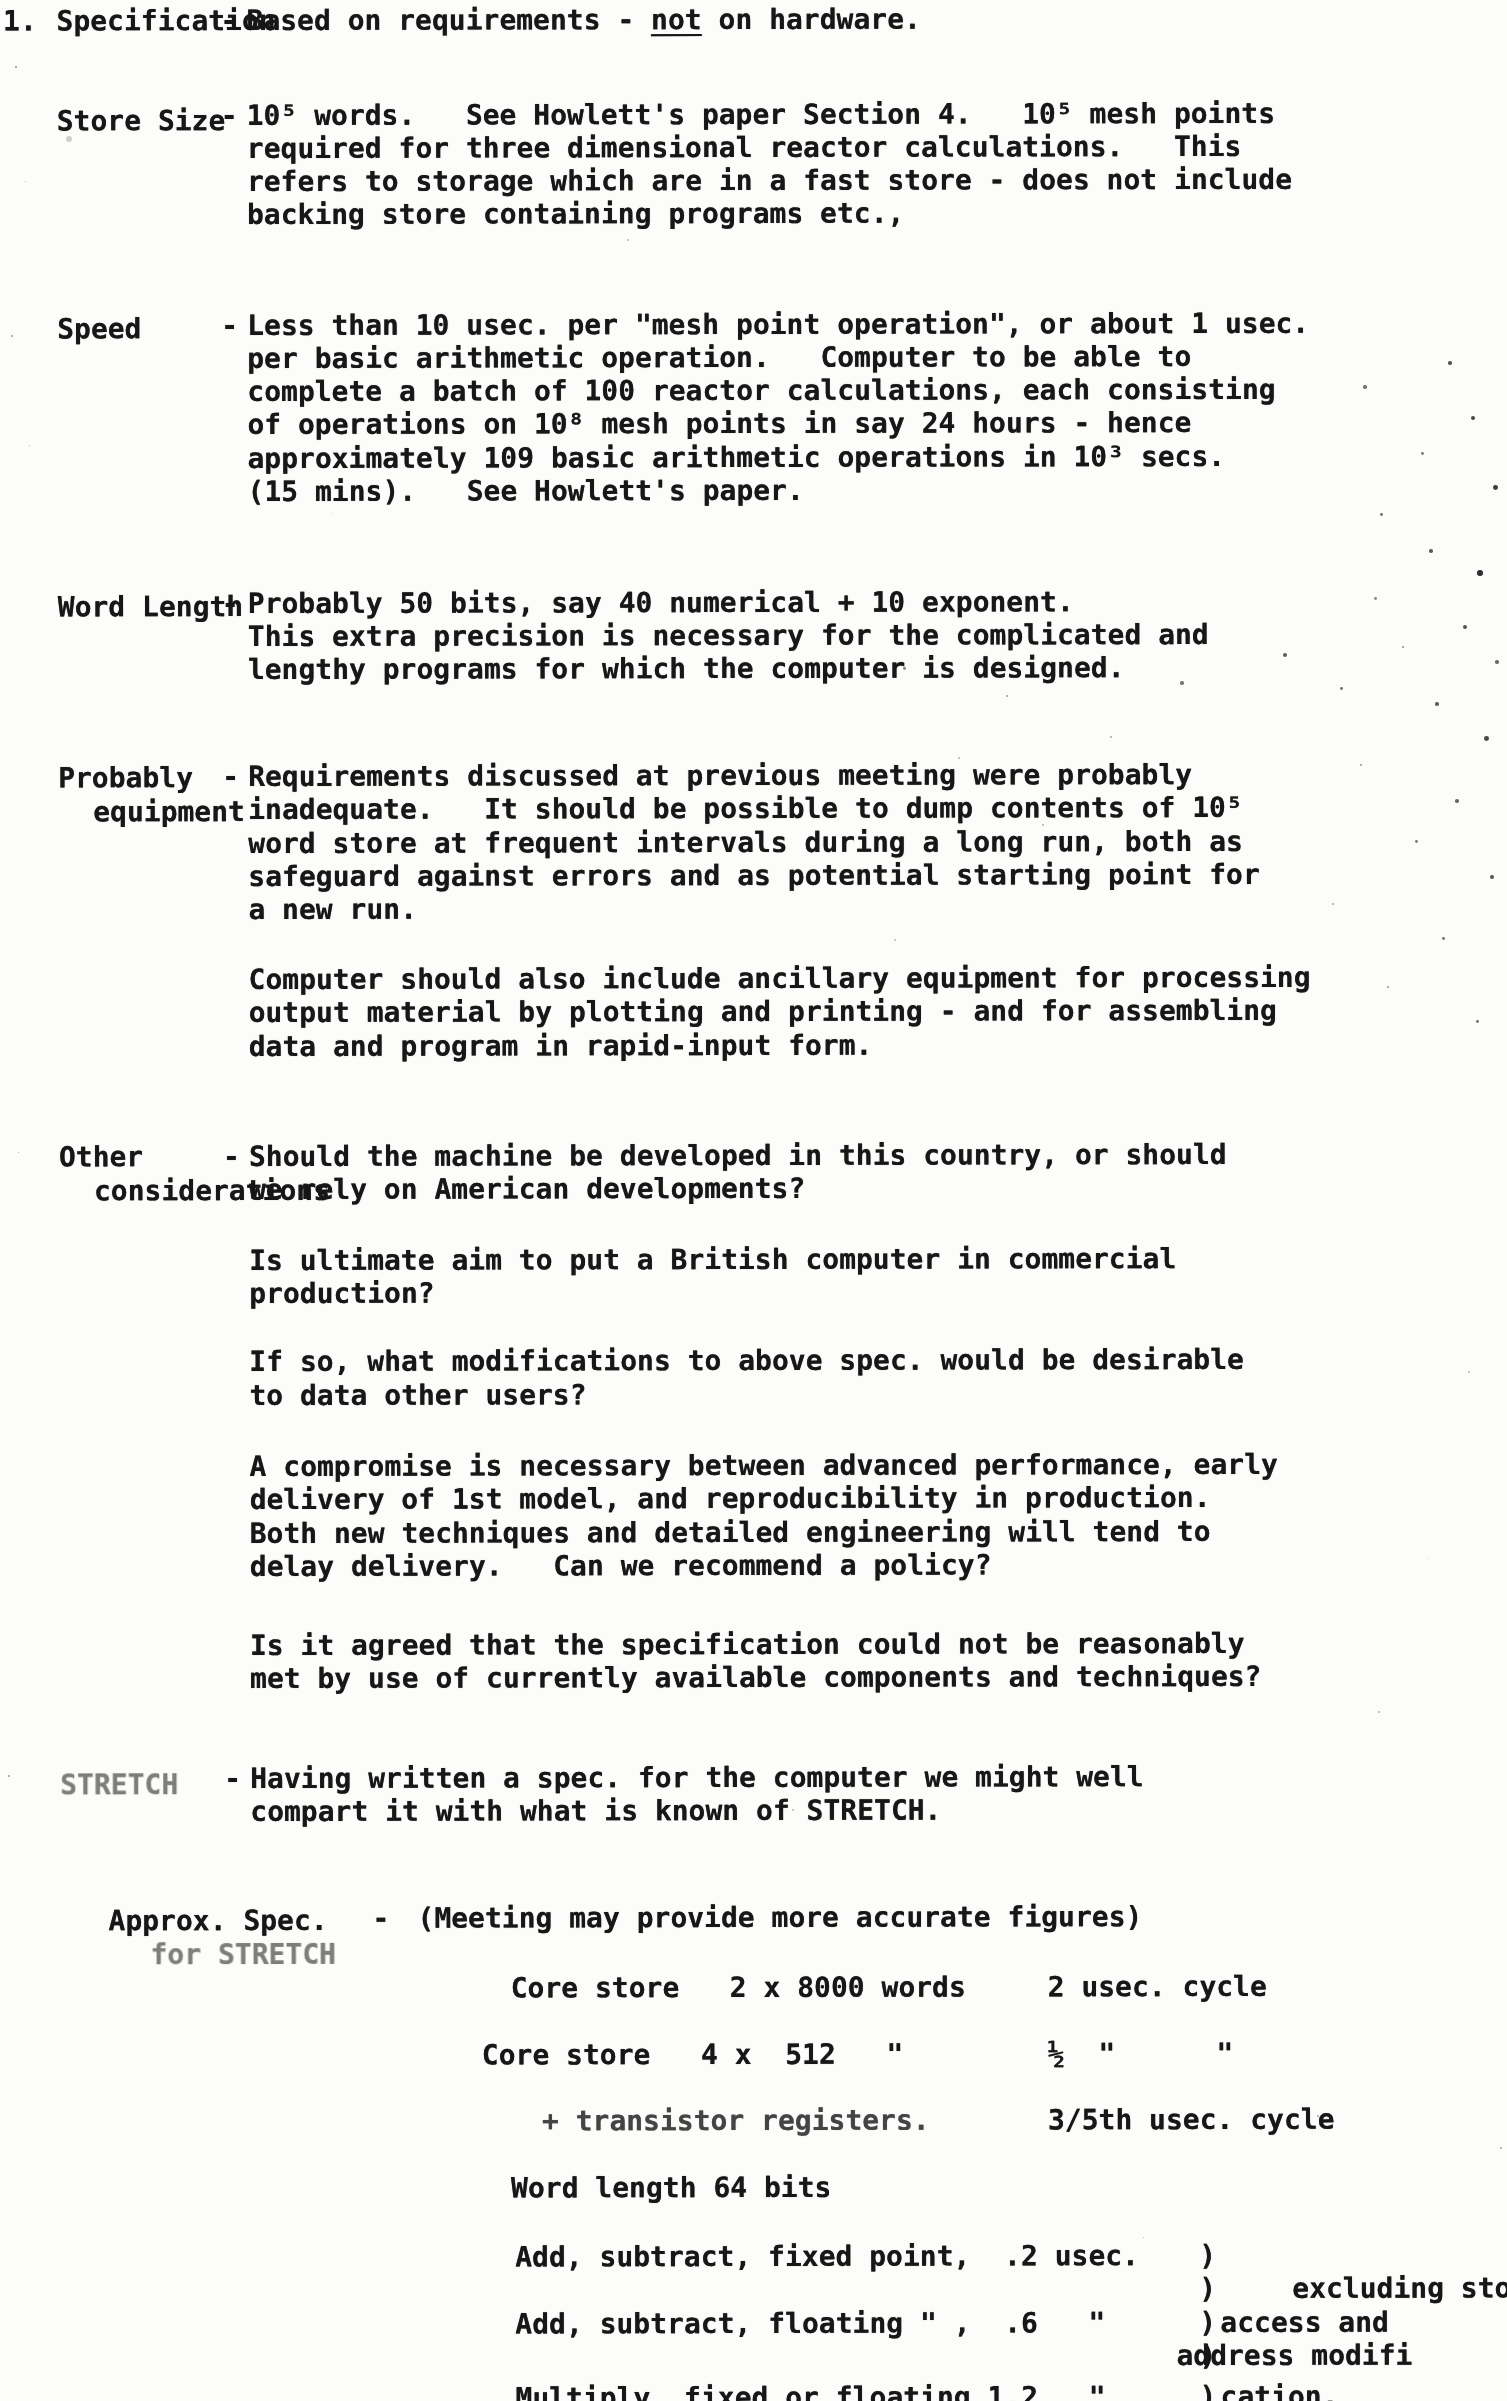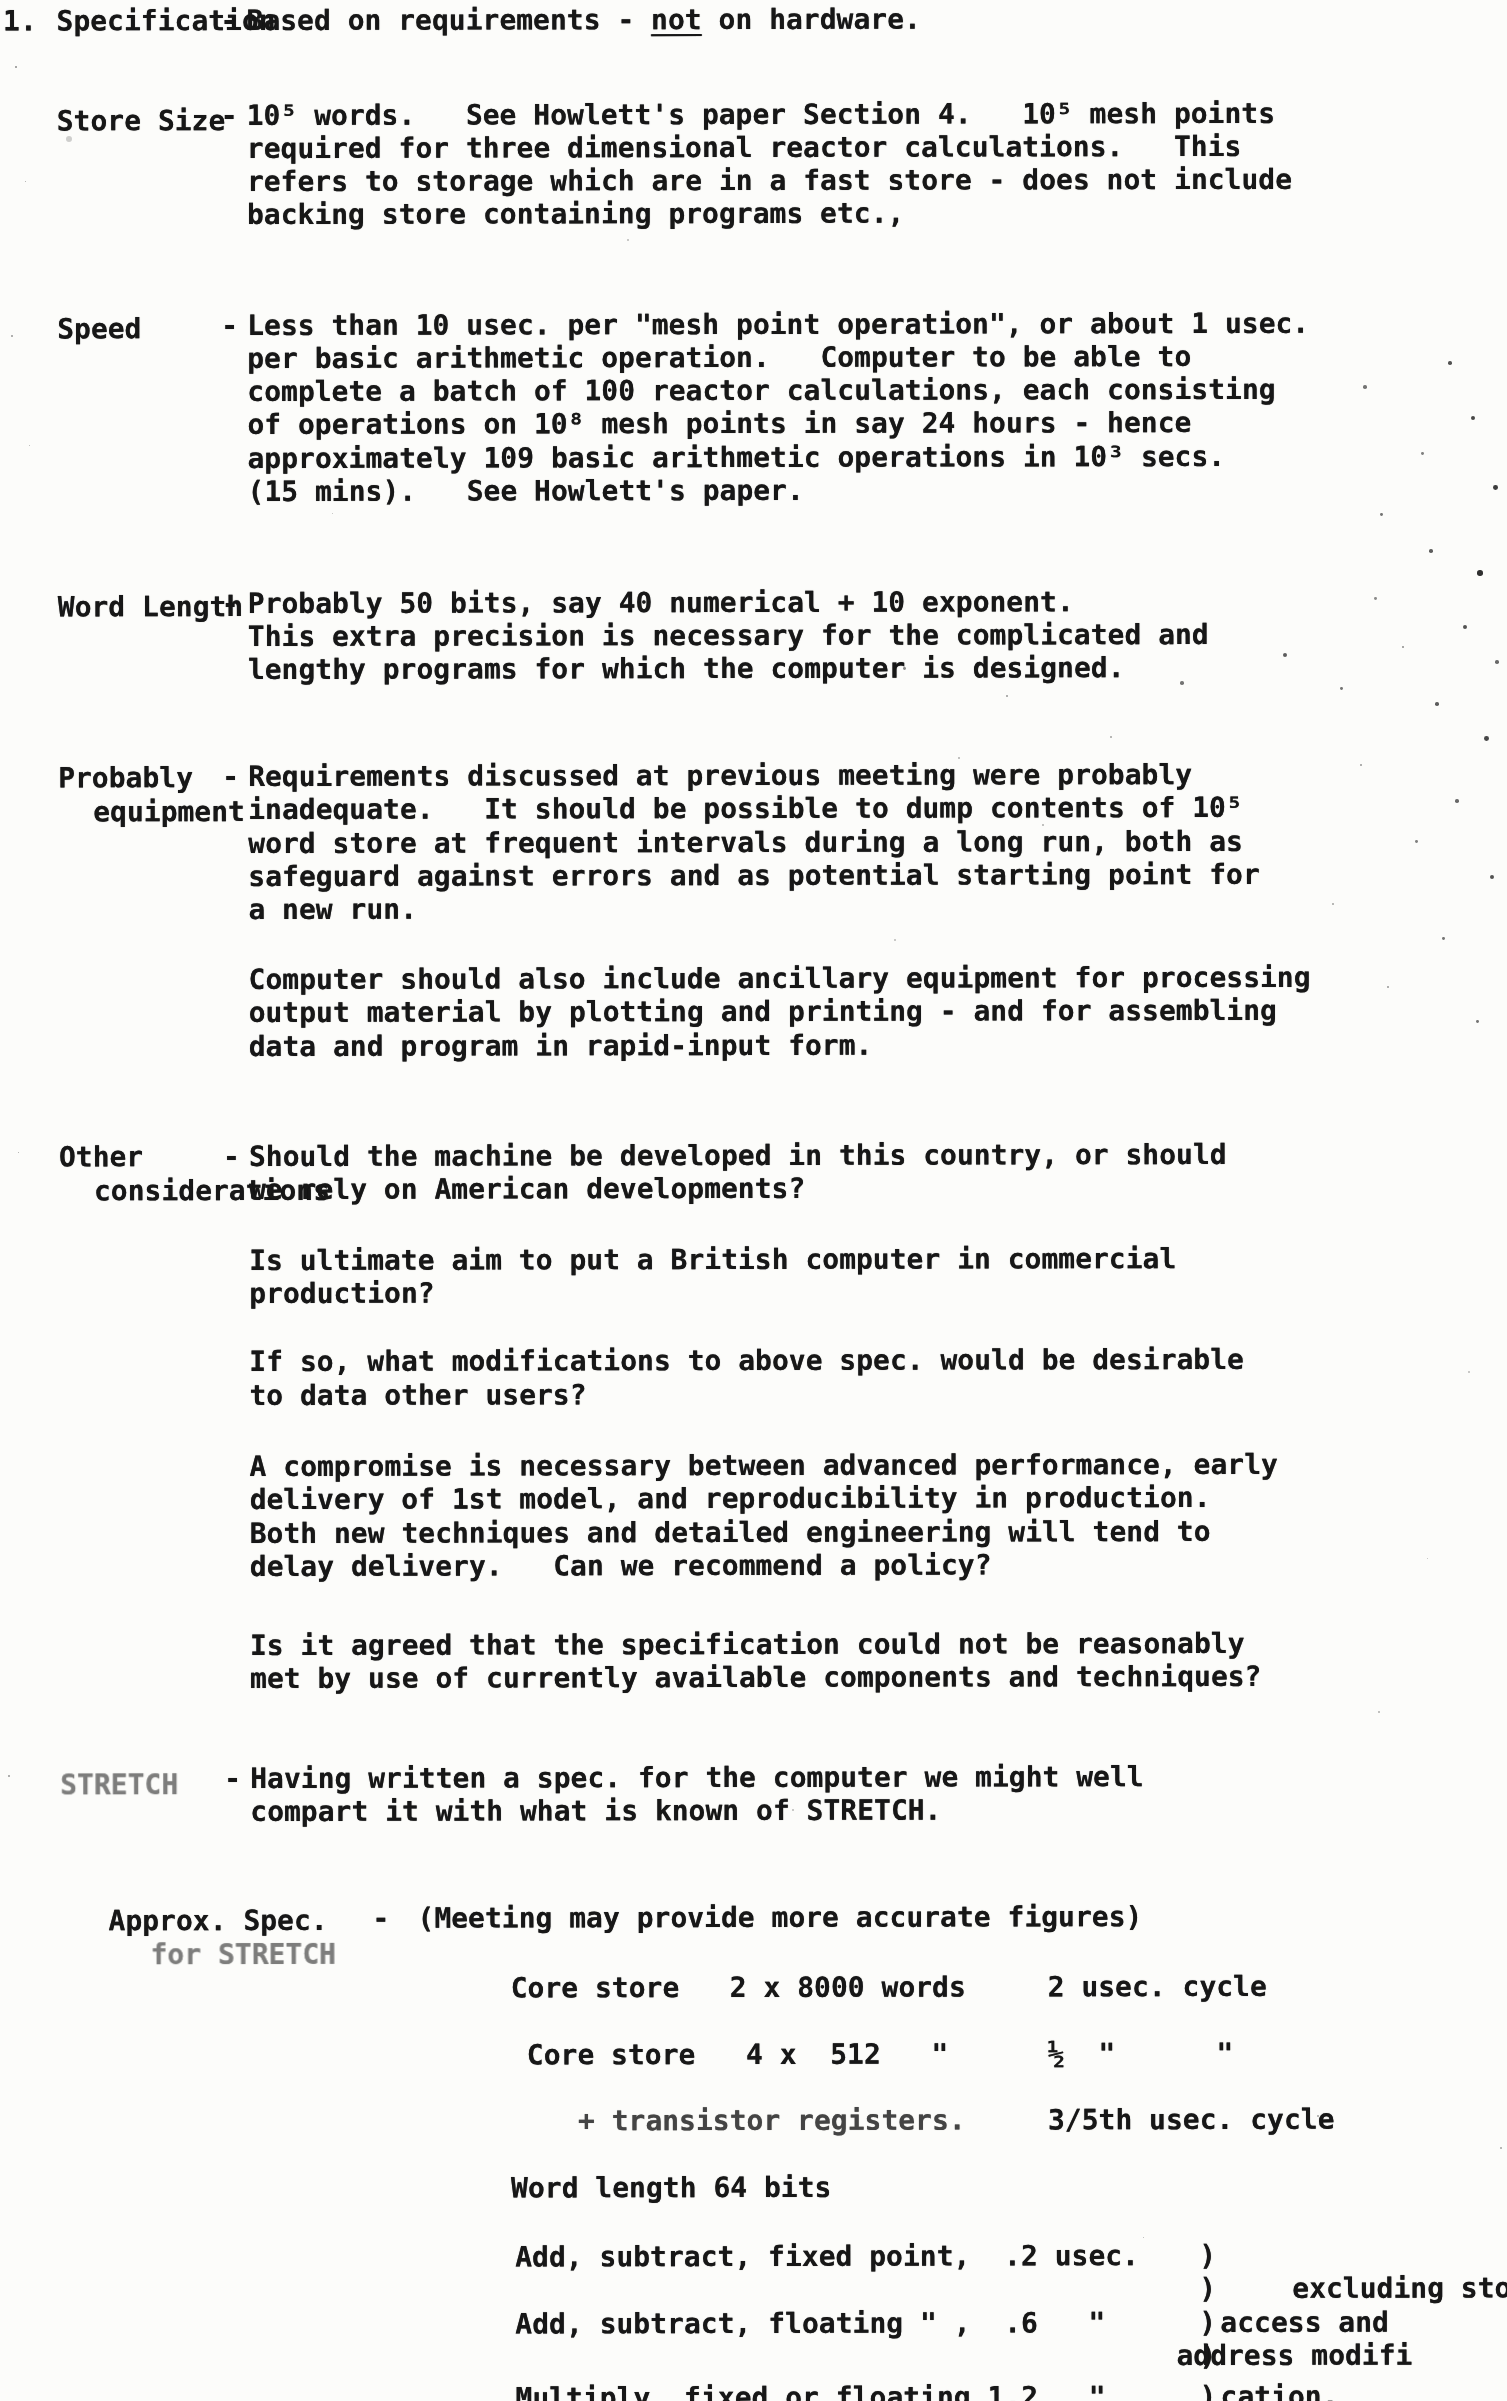--- a/index.html
+++ b/index.html
@@ -15,21 +15,21 @@
     color:#171717;
   }
   .content{position:absolute;left:0;top:0;width:100%;height:100%;transform:rotate(-0.12deg);}
   .ln{
     position:absolute;
     white-space:pre;
     text-shadow:0 0 0.7px rgba(12,12,12,.75);
   }
   .u{text-decoration:underline;text-decoration-thickness:2.1px;text-underline-offset:4.8px;}
   .faded{opacity:.55;filter:blur(0.4px);}
-  .semi{opacity:.8;margin-left:36px;}
+  .semi{opacity:.8;}
   .dash{font-weight:bold;}
   .speck{position:absolute;background:#1b1b1b;border-radius:50%;filter:blur(0.3px);}
 </style>
 </head>
 <body>
 
 <div class="page">
   <div class="content">
 
     <div class="ln" style="left:5.5px;top:2.8px">1.</div>
@@ -92,21 +92,21 @@
     <div class="ln" style="left:249px;top:1761px">Having written a spec. for the computer we might well</div>
     <div class="ln" style="left:249px;top:1794px">compart it with what is known of STRETCH.</div>
 
     <div class="ln" style="left:107px;top:1903px">Approx. Spec.</div>
     <div class="ln faded" style="left:149px;top:1937px">for STRETCH</div>
     <div class="ln dash" style="left:371px;top:1901px">-</div>
     <div class="ln" style="left:416px;top:1901px">(Meeting may provide more accurate figures)</div>
 
     <div class="ln" style="left:509px;top:1971px">Core store   2 x 8000 words</div>
     <div class="ln" style="left:1046px;top:1971px">2 usec. cycle</div>
-    <div class="ln" style="left:525px;top:2038px">Core store   4 x  512   "</div>
+    <div class="ln" style="left:480px;top:2038px">Core store   4 x  512   "</div>
     <div class="ln" style="left:1046px;top:2038px">½  "      "</div>
     <div class="ln semi" style="left:540px;top:2104px">+ transistor registers.</div>
     <div class="ln" style="left:1046px;top:2104px">3/5th usec. cycle</div>
     <div class="ln" style="left:509px;top:2171px">Word length 64 bits</div>
     <div class="ln" style="left:513px;top:2240px">Add, subtract, fixed point,  .2 usec.</div>
     <div class="ln" style="left:513px;top:2307px">Add, subtract, floating " ,  .6   "</div>
     <div class="ln" style="left:513px;top:2381px">Multiply, fixed or floating 1.2   "</div>
 
     <div class="ln" style="left:1197px;top:2240px">)</div>
     <div class="ln" style="left:1197px;top:2273px">)</div>

